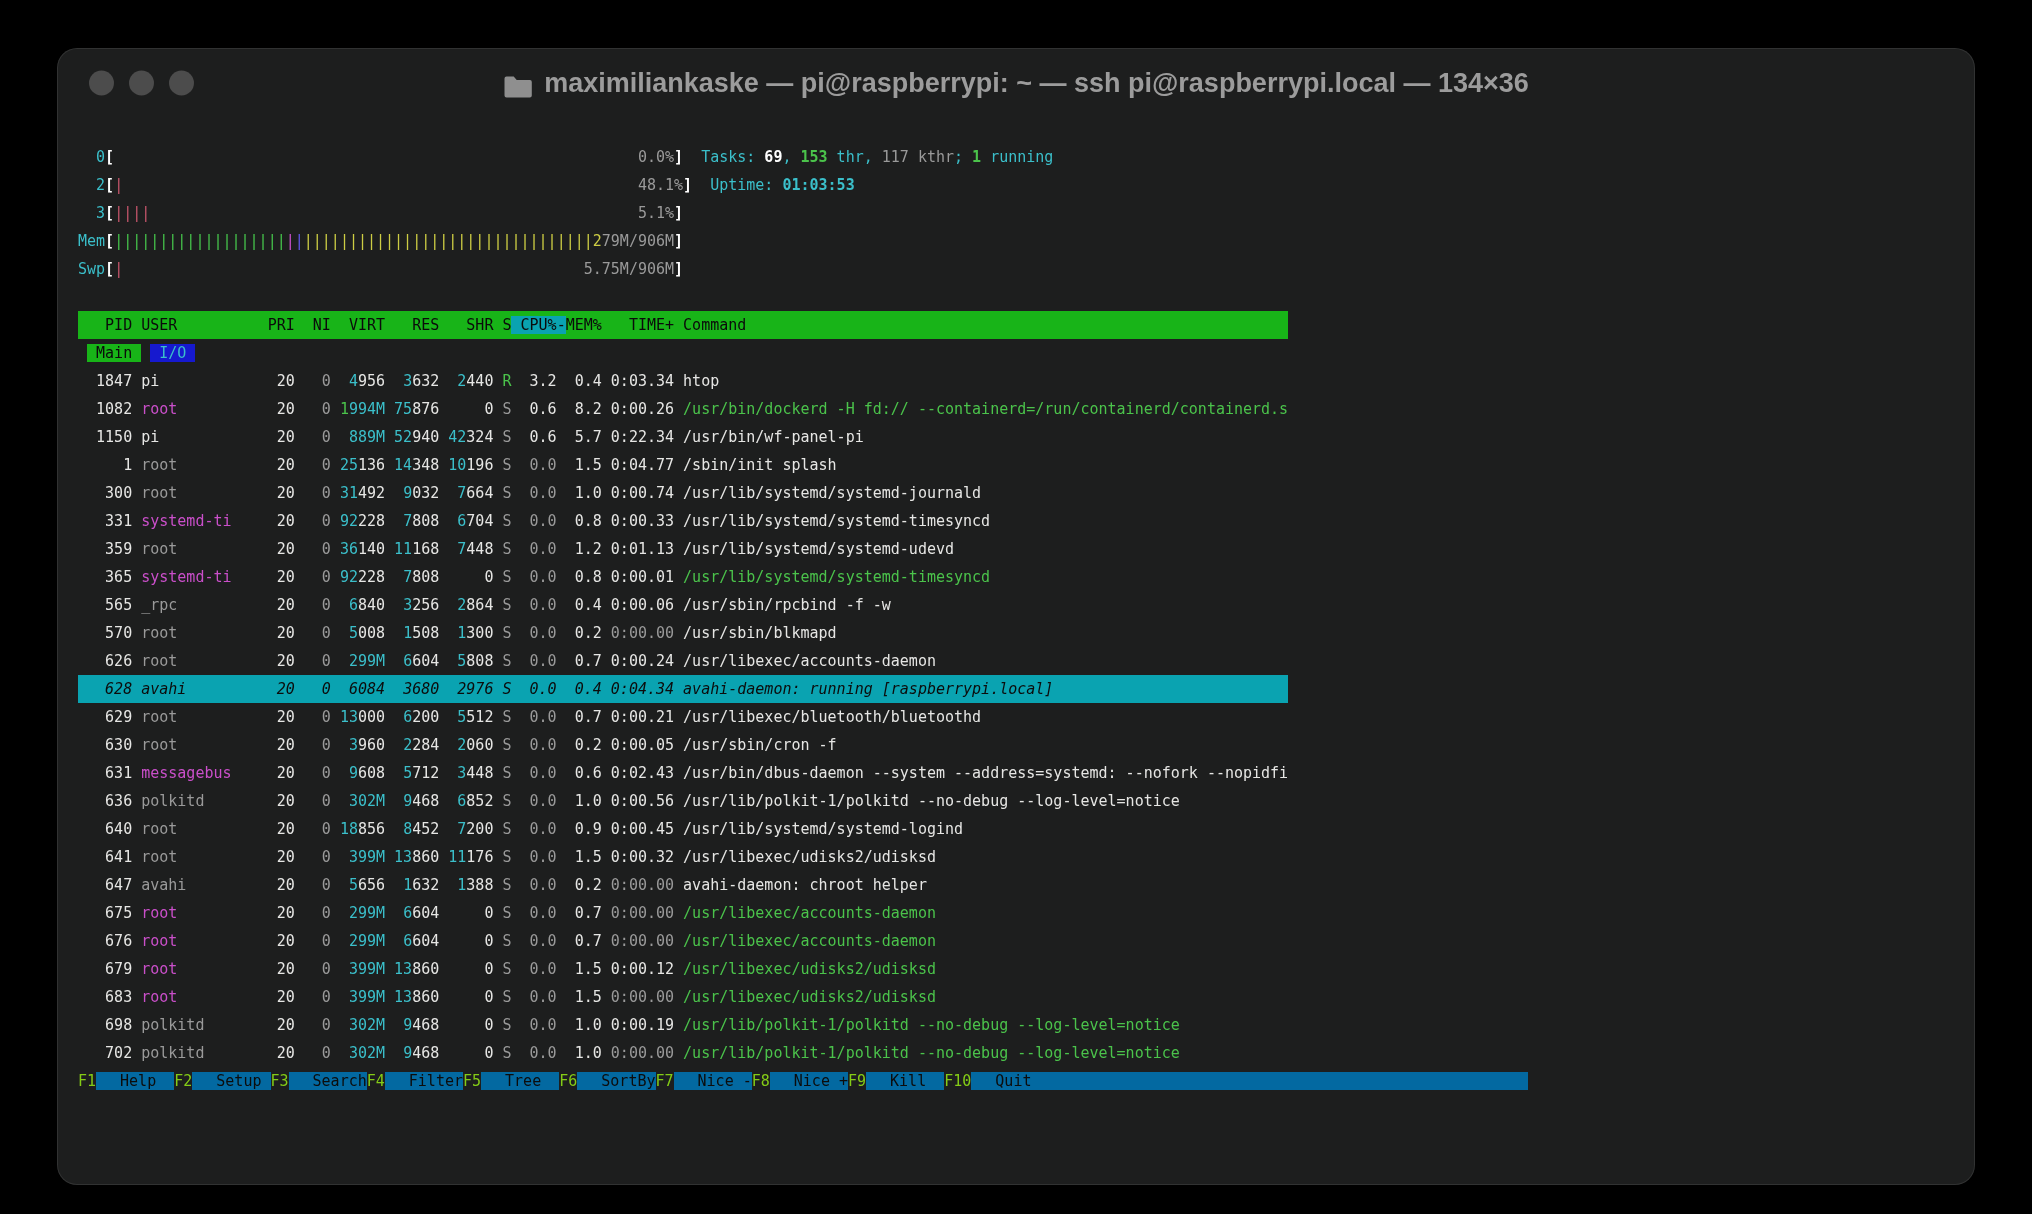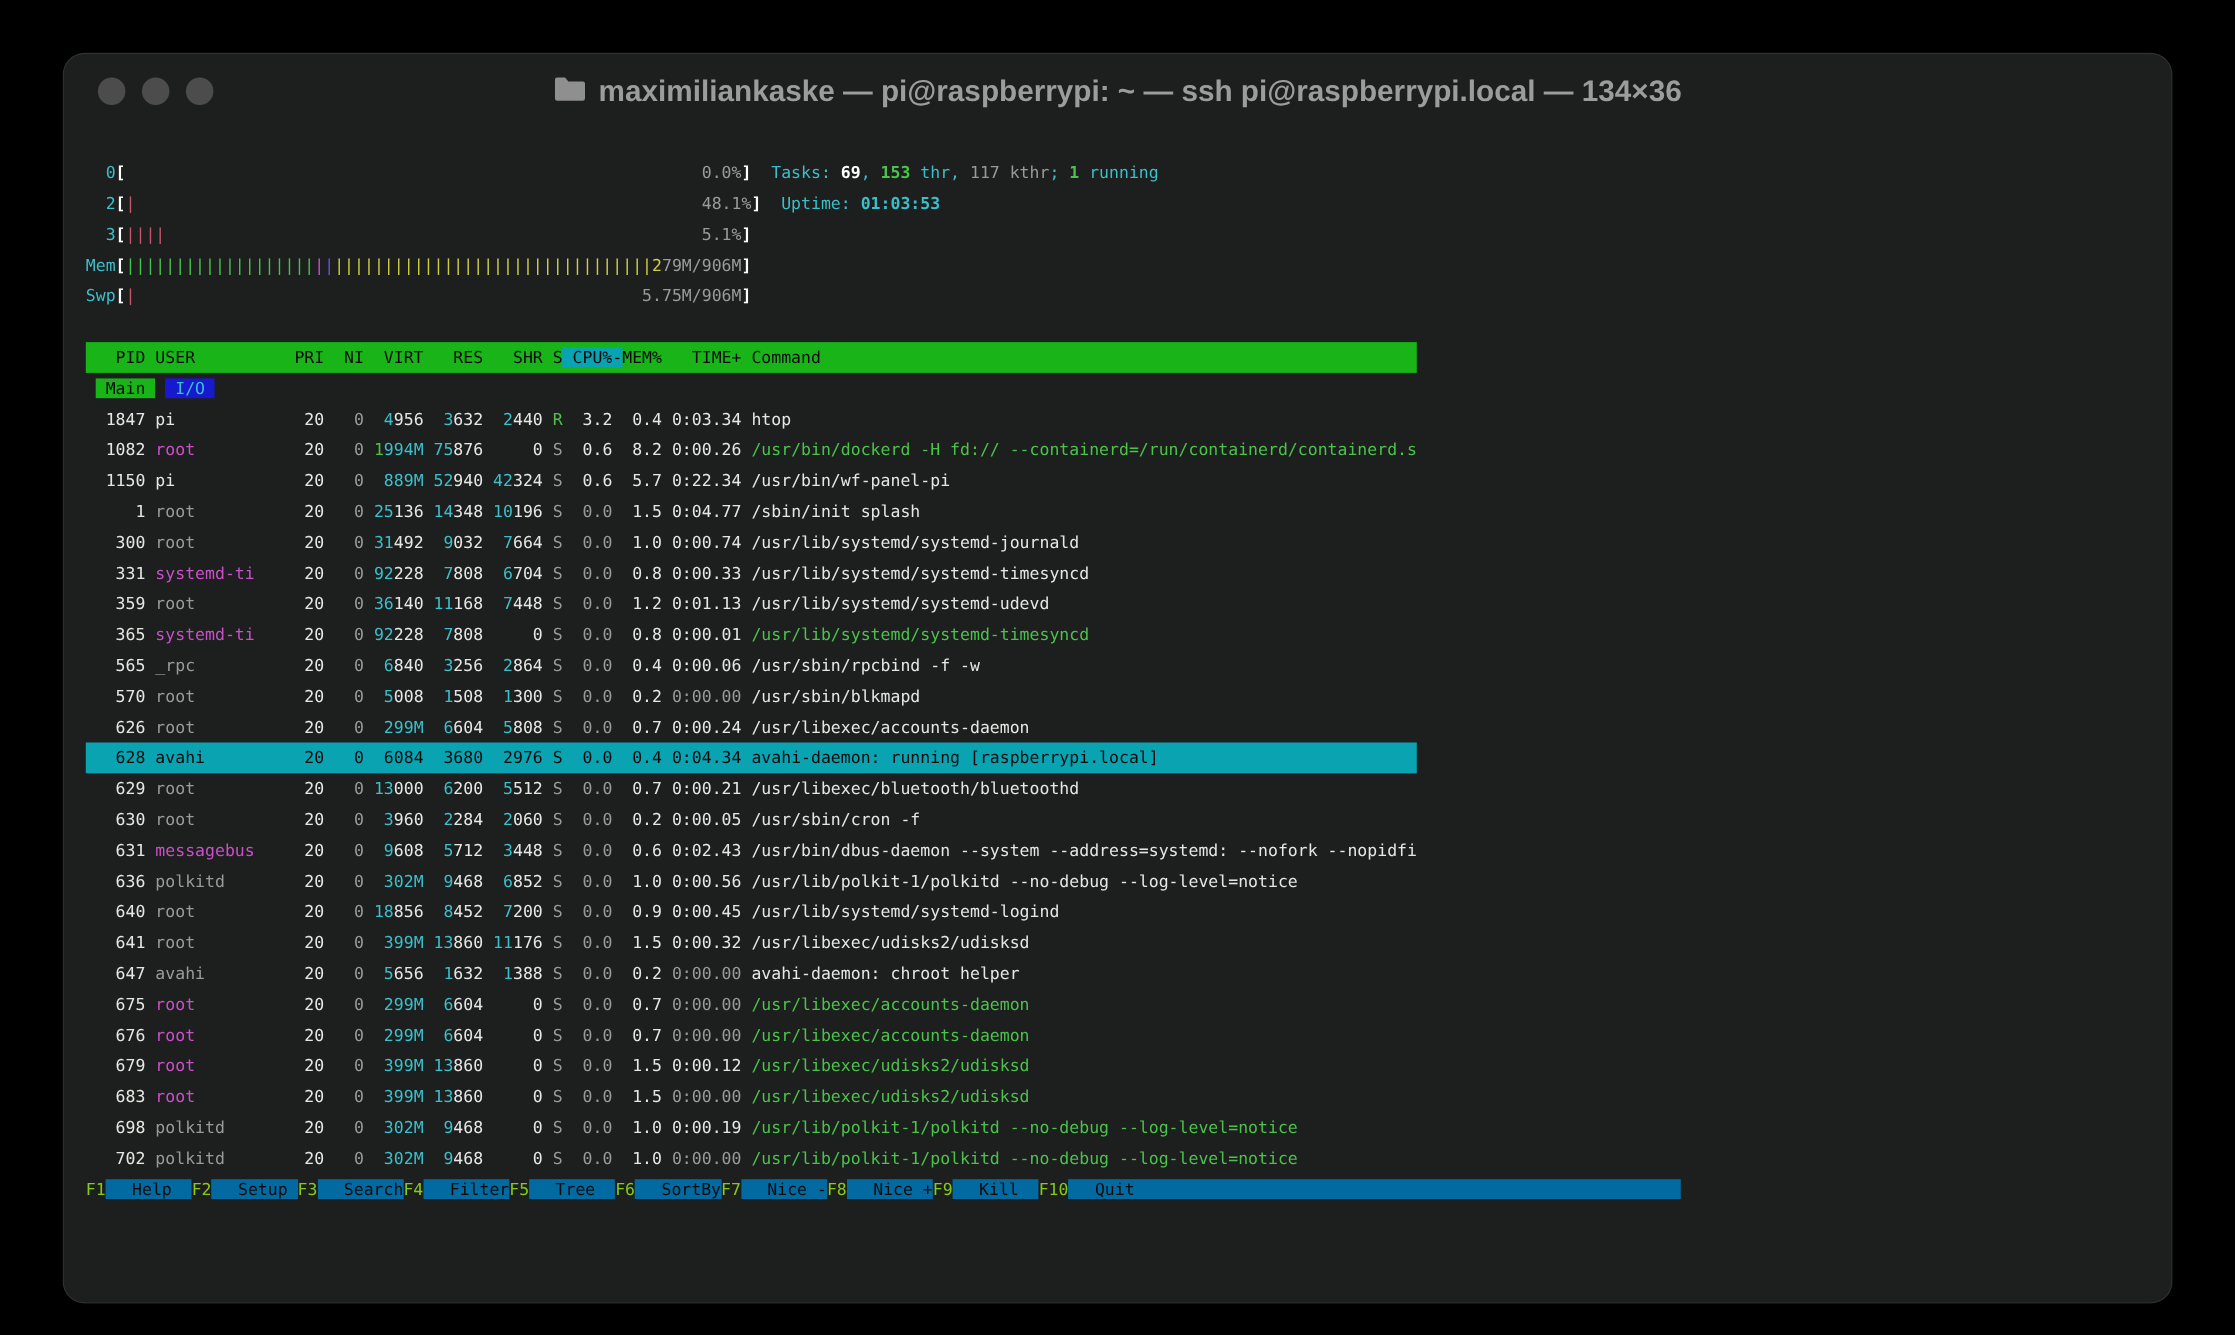--- a/index.html
+++ b/index.html
@@ -5,37 +5,37 @@
   html,body{margin:0;padding:0;}
   body{width:2032px;height:1214px;background:#000;position:relative;
        font-family:"DejaVu Sans Mono",monospace;}
   .window{position:absolute;left:57px;top:48px;width:1918px;height:1137px;
           background:#1d1e1e;border-radius:20px;overflow:hidden;
           box-shadow:inset 0 0 0 1px rgba(255,255,255,0.09),0 30px 70px rgba(0,0,0,.65);}
   .titlebar{height:70px;display:flex;align-items:center;justify-content:center;position:relative;
             font-family:"Liberation Sans",sans-serif;font-size:27px;font-weight:600;color:#9c9c9c;}
   .lights{position:absolute;left:32px;top:50%;transform:translateY(-50%);display:flex;gap:15px;}
   .light{width:25px;height:25px;border-radius:50%;background:#4c4c4c;}
-  .title{display:flex;align-items:flex-start;gap:11px;white-space:nowrap;}
+  .title{display:flex;align-items:flex-end;gap:11px;white-space:nowrap;}
   .term{padding:25px 0 0 21px;font-size:15px;line-height:28px;}
   .line{height:28px;white-space:pre;}
   
   .w{color:#e6e6e4}.wb{color:#ffffff;font-weight:bold}
   .g{color:#9a9a9a}
   .c{color:#3bbfca}.cb{color:#3bbfca;font-weight:bold}
   .gr{color:#4bc34b}.grb{color:#4bc34b;font-weight:bold}
   .m{color:#ca4fca}
   .y{color:#cdcd44}
   .k{color:#0c0c0c}
   .red{color:#c4566b}
   .tick-g{color:#45c24b}.tick-m{color:#ca4fca}.tick-v{color:#5f55e6}.tick-y{color:#cdcd44}
   .hdr{background:#18b418;color:#0b0b0b;width:fit-content;}
   .sortcol{background:#0aa3b1;}
   .sel{background:#0aa3b1;width:fit-content;}
-  .sel span{color:#0c0c0c !important;font-weight:normal !important;}
+  .sel span{color:#0c0c0c !important;font-weight:normal !important;font-style:italic;}
   .fbar{width:fit-content;}
   .fbar .fk{color:#84cc16;}
   .fbar .fl{background:#0369a1;color:#0c0c0c;padding-left:24px;}
   .tab-main{background:#18b418;color:#0b0b0b;}
   .tab-io{background:#1619cf;color:#3bbfca;}
 </style>
 </head>
 <body>
 
 <div class="window">

